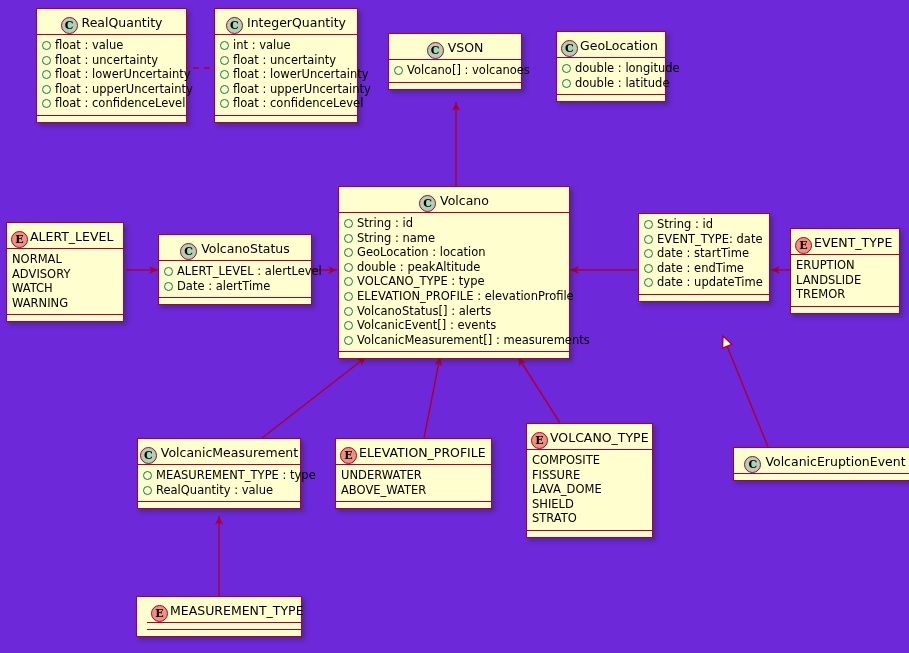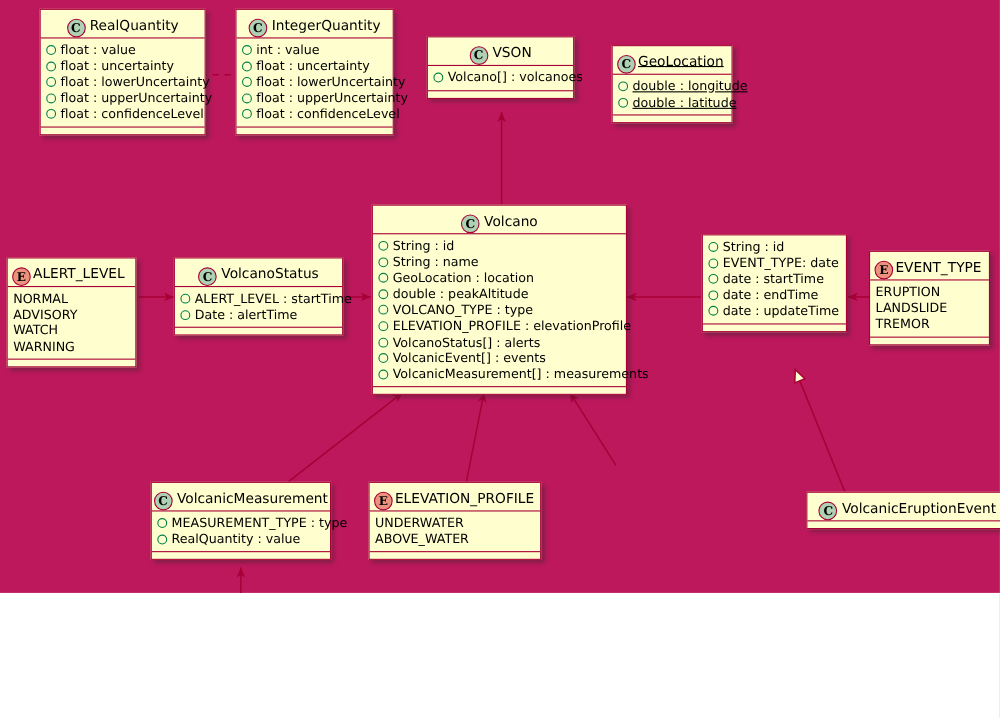--- a/index.html
+++ b/index.html
@@ -3,22 +3,22 @@
 <meta charset="utf-8">
 <style>
   html, body {
     margin: 0;
     padding: 0;
     background: #ffffff;
   }
   #canvas {
     position: relative;
     width: 909px;
-    height: 539px;
-    background: #be185d;
+    height: 653px;
+    background: #6d28d9;
     font-family: "DejaVu Sans", "Liberation Sans", sans-serif;
     overflow: hidden;
   }
   #edges {
     position: absolute;
     left: 0; top: 0;
     width: 909px;
     height: 653px;
     pointer-events: none;
   }
@@ -168,21 +168,21 @@
   <div class="node" style="left:388px; top:33px; width:134px;">
     <div class="node-header centered">
       <span class="stereo-icon cls">C</span><span class="node-title">VSON</span>
     </div>
     <div class="compartment">
       <div class="attr"><span class="vis"></span><span>Volcano[] : volcanoes</span></div>
     </div>
     <div class="compartment empty"></div>
   </div>
 
-  <div class="node" style="left:556px; top:41px; width:110px;text-decoration:underline;">
+  <div class="node" style="left:556px; top:31px; width:110px;">
     <div class="node-header lefty">
       <span class="stereo-icon cls">C</span><span class="node-title">GeoLocation</span>
     </div>
     <div class="compartment">
       <div class="attr"><span class="vis"></span><span>double : longitude</span></div>
       <div class="attr"><span class="vis"></span><span>double : latitude</span></div>
     </div>
     <div class="compartment empty"></div>
   </div>
 
@@ -197,39 +197,39 @@
       <div class="attr"><span class="vis"></span><span>double : peakAltitude</span></div>
       <div class="attr"><span class="vis"></span><span>VOLCANO_TYPE : type</span></div>
       <div class="attr"><span class="vis"></span><span>ELEVATION_PROFILE : elevationProfile</span></div>
       <div class="attr"><span class="vis"></span><span>VolcanoStatus[] : alerts</span></div>
       <div class="attr"><span class="vis"></span><span>VolcanicEvent[] : events</span></div>
       <div class="attr"><span class="vis"></span><span>VolcanicMeasurement[] : measurements</span></div>
     </div>
     <div class="compartment empty"></div>
   </div>
 
-  <div class="node" style="left:6px; top:234px; width:118px;">
+  <div class="node" style="left:6px; top:222px; width:118px;">
     <div class="node-header lefty">
       <span class="stereo-icon enm">E</span><span class="node-title">ALERT_LEVEL</span>
     </div>
     <div class="compartment">
       <div class="enum-val">NORMAL</div>
       <div class="enum-val">ADVISORY</div>
       <div class="enum-val">WATCH</div>
       <div class="enum-val">WARNING</div>
     </div>
     <div class="compartment empty"></div>
   </div>
 
   <div class="node" style="left:158px; top:234px; width:154px;">
     <div class="node-header centered">
       <span class="stereo-icon cls">C</span><span class="node-title">VolcanoStatus</span>
     </div>
     <div class="compartment">
-      <div class="attr"><span class="vis"></span><span>ALERT_LEVEL : startTime</span></div>
+      <div class="attr"><span class="vis"></span><span>ALERT_LEVEL : alertLevel</span></div>
       <div class="attr"><span class="vis"></span><span>Date : alertTime</span></div>
     </div>
     <div class="compartment empty"></div>
   </div>
 
   <div class="node" style="left:638px; top:213px; width:132px;">
     <div class="compartment">
       <div class="attr"><span class="vis"></span><span>String : id</span></div>
       <div class="attr"><span class="vis"></span><span>EVENT_TYPE: date</span></div>
       <div class="attr"><span class="vis"></span><span>date : startTime</span></div>
@@ -266,20 +266,33 @@
     <div class="node-header lefty">
       <span class="stereo-icon enm">E</span><span class="node-title">ELEVATION_PROFILE</span>
     </div>
     <div class="compartment">
       <div class="enum-val">UNDERWATER</div>
       <div class="enum-val">ABOVE_WATER</div>
     </div>
     <div class="compartment empty"></div>
   </div>
 
+  <div class="node" style="left:526px; top:423px; width:127px;">
+    <div class="node-header lefty">
+      <span class="stereo-icon enm">E</span><span class="node-title">VOLCANO_TYPE</span>
+    </div>
+    <div class="compartment">
+      <div class="enum-val">COMPOSITE</div>
+      <div class="enum-val">FISSURE</div>
+      <div class="enum-val">LAVA_DOME</div>
+      <div class="enum-val">SHIELD</div>
+      <div class="enum-val">STRATO</div>
+    </div>
+    <div class="compartment empty"></div>
+  </div>
 
   <div class="node" style="left:686px; top:447px; width:184px;margin-left:47px;">
     <div class="node-header centered">
       <span class="stereo-icon cls">C</span><span class="node-title">VolcanicEruptionEvent</span>
     </div>
     <div class="compartment empty"></div>
   </div>
 
   <div class="node" style="left:136px; top:596px; width:166px;padding-left:10px;">
     <div class="node-header lefty">

